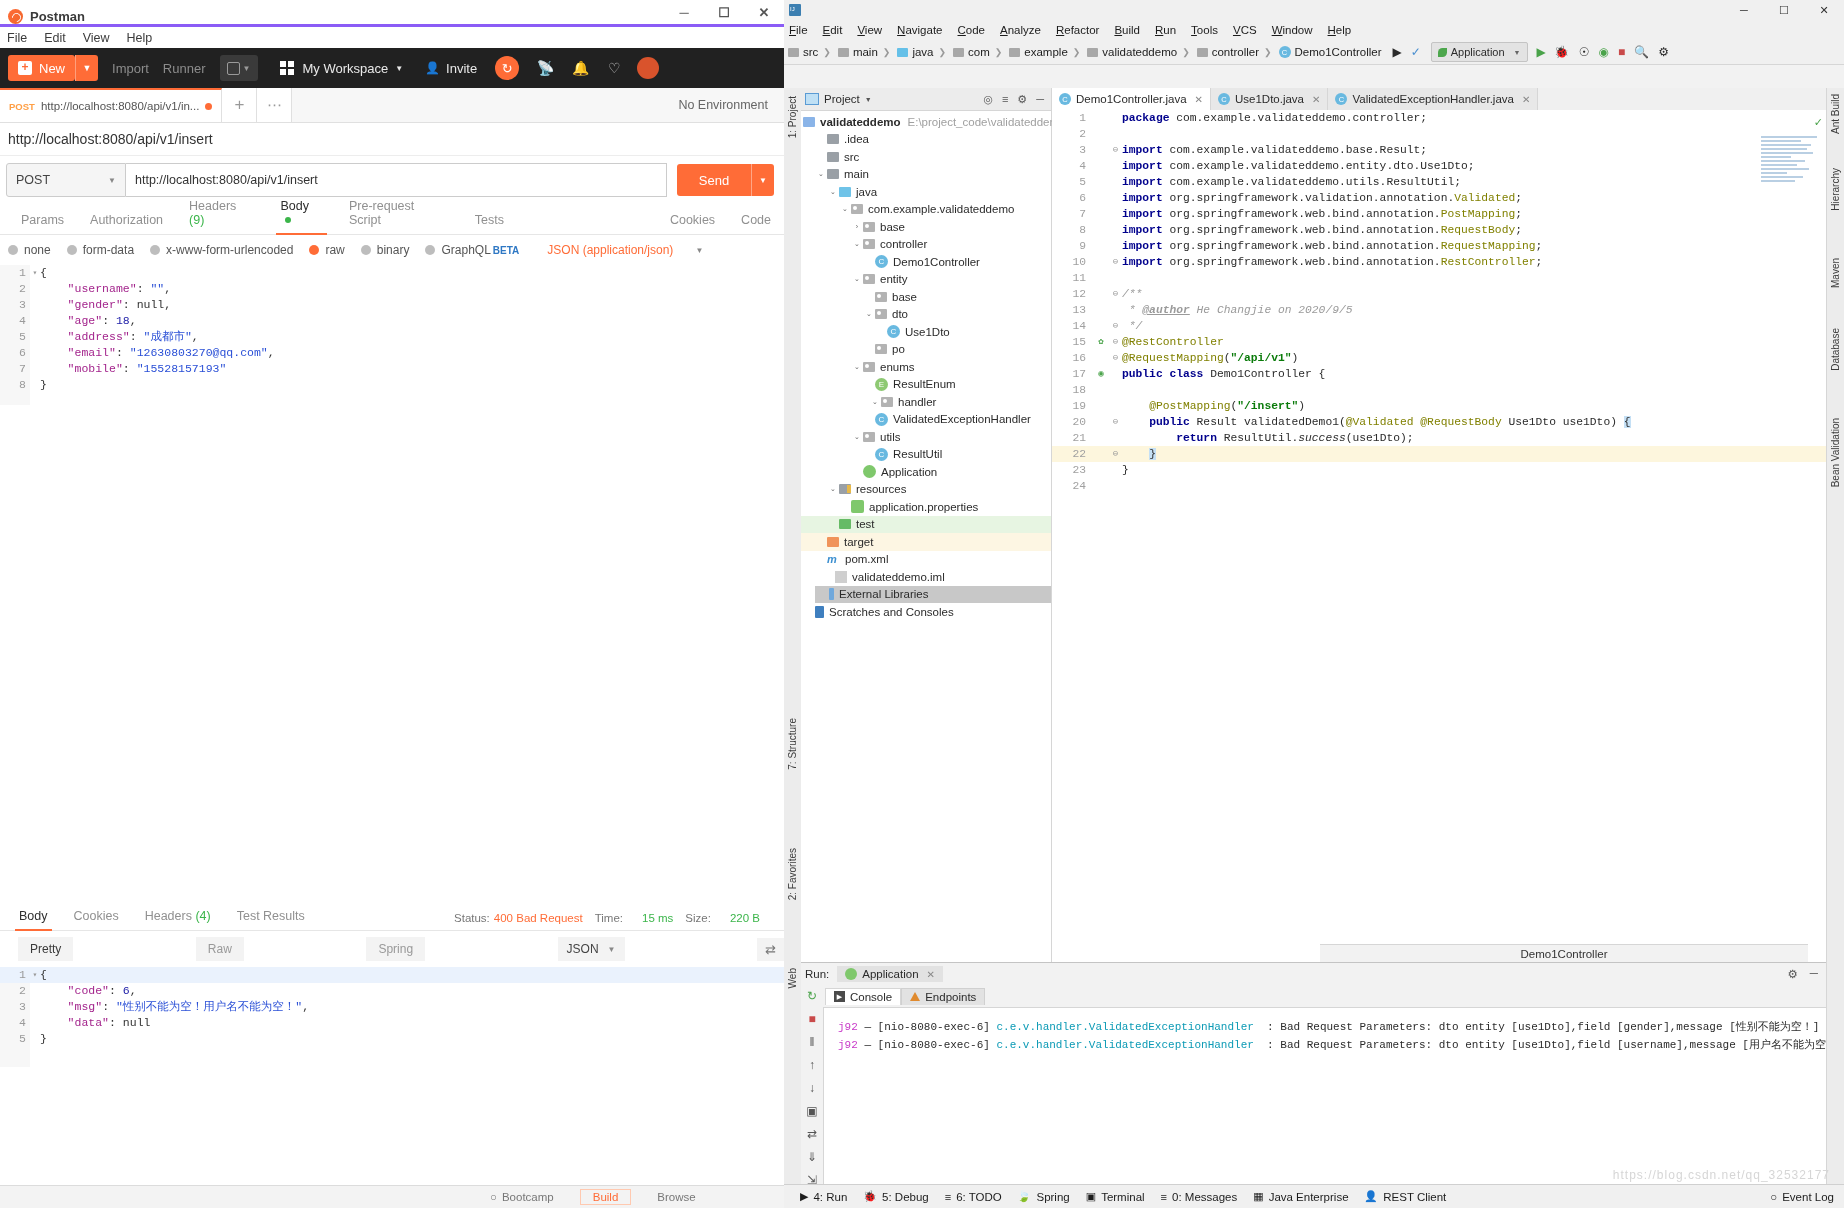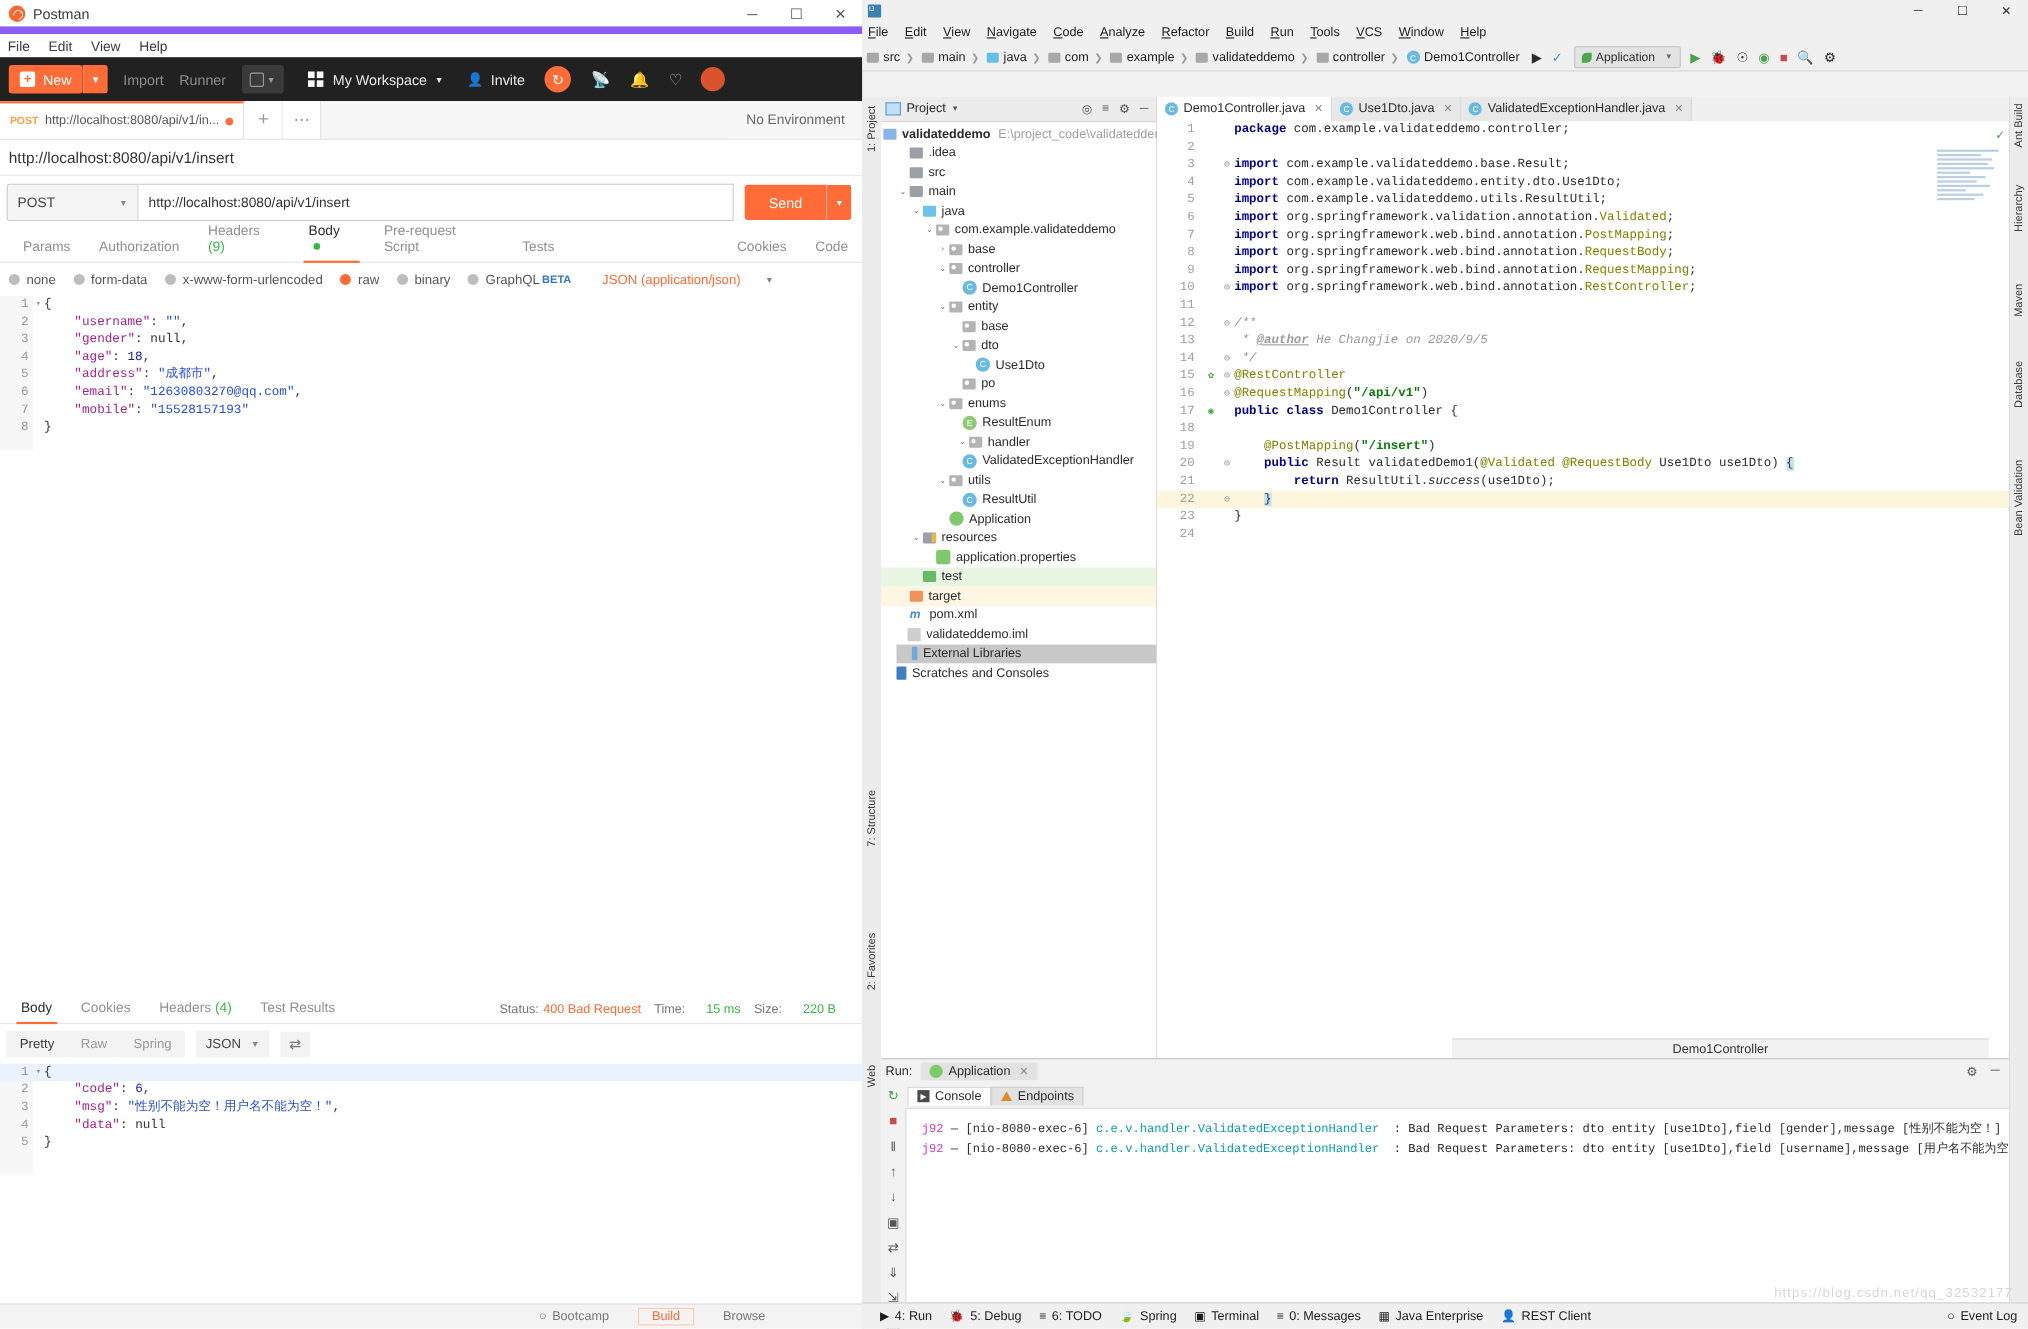--- a/index.html
+++ b/index.html
@@ -7,22 +7,22 @@
     width:1844px;height:1208px;overflow:hidden;
     font-family:"Liberation Sans", sans-serif;
     background:#fff;
     -webkit-font-smoothing:antialiased;
   }
   .root{position:relative;width:1844px;height:1208px;}
 
   
   .pm{position:absolute;left:0;top:0;width:784px;height:1208px;background:#fff;
       border-right:1px solid #c8c8c8;overflow:hidden;}
-  .pm-title{height:24px;display:flex;align-items:center;padding-left:8px;background:#fff;
-      border-bottom:7px solid #8b5cf6;}
+  .pm-title{height:24px;display:flex;align-items:flex-end;padding-left:8px;background:#fff;
+      border-bottom:3px solid #8b5cf6;font-weight:bold;}
   .pm-logo{width:15px;height:15px;border-radius:50%;
       background:linear-gradient(135deg,#ff6c37 0%,#f06529 100%);margin-right:7px;position:relative;}
   .pm-logo:after{content:"";position:absolute;left:4px;top:4px;width:7px;height:7px;
       border:1.6px solid #fff;border-radius:50%;border-bottom-color:transparent;transform:rotate(40deg);}
   .pm-title-text{font-size:13px;color:#3a3a3a;}
   .pm-wctl{position:absolute;right:0;top:0;display:flex;height:24px;}
   .pm-wctl div{width:40px;display:flex;align-items:center;justify-content:center;font-size:13px;color:#555;}
 
   .pm-menu{height:21px;display:flex;align-items:center;padding-left:7px;background:#fff;font-size:12.5px;color:#3b3b3b;}
   .pm-menu span{margin-right:17px;}
@@ -97,21 +97,21 @@
   .k{color:#a3248c;}
   .s{color:#2a4fd6;}
   .n{color:#1a1aa6;}
   .nul{color:#333;}
   .cl.hl{background:#eaf2fd;}
 
   .pm-resp-tabs{display:flex;align-items:flex-end;border-bottom:1px solid #e6e6e6;height:30px;padding-left:6px;}
   .pm-resp-meta{margin-left:auto;display:flex;align-items:center;font-size:11.5px;color:#777;padding-right:12px;padding-bottom:6px;}
   .pm-resp-meta b{font-weight:normal;color:#ff6c37;margin-left:4px;margin-right:12px;}
   .pm-resp-meta .g{color:#3bb54a;margin-left:19px;margin-right:12px;}
-  .pm-fmt{height:36px;display:flex;align-items:center;padding-left:6px;}
+  .pm-fmt{height:36px;display:flex;align-items:center;padding-left:18px;justify-content:space-between;}
   .fmt{font-size:12px;color:#999;padding:5px 12px;background:#f3f3f3;}
   .fmt.act{color:#3a3a3a;}
   .fmtsel{margin-left:10px;background:#f3f3f3;font-size:12px;color:#444;padding:5px 9px;display:flex;align-items:center;}
   .fmtsel .cr{font-size:8px;margin-left:9px;color:#888;}
   .wrapic{margin-left:10px;background:#f3f3f3;padding:4px 8px;color:#777;font-size:13px;}
 
   .pm-bottombar{position:absolute;left:0;bottom:0;width:784px;height:22px;background:#f3f3f3;
       border-top:1px solid #dcdcdc;display:flex;align-items:center;font-size:11.5px;color:#777;}
   .pm-bottombar .it{margin-left:26px;display:flex;align-items:center;}
   .pm-bottombar .it .ic{margin-right:5px;}
@@ -719,21 +719,21 @@
               <div class="tn sel-yellow" style="padding-left: 14px;">
                 <span class="arw"></span>
                 <span class="fol orange"></span>
                 <span>target</span>
               </div>
               <div class="tn" style="padding-left: 14px;">
                 <span class="arw"></span>
                 <span class="mfile">m</span>
                 <span>pom.xml</span>
               </div>
-              <div class="tn" style="padding-left: 12px;">
+              <div class="tn" style="padding-left: 22px;">
                 <span class="arw"></span>
                 <span class="iml"></span>
                 <span>validateddemo.iml</span>
               </div>
               <div class="tn sel-gray" style="padding-left: 2px;">
                 <span class="arw"></span>
                 <span class="fol" style="background:#6fa8dc;width:5px;height:12px"></span>
                 <span>External Libraries</span>
               </div>
               <div class="tn" style="padding-left: 2px;">

